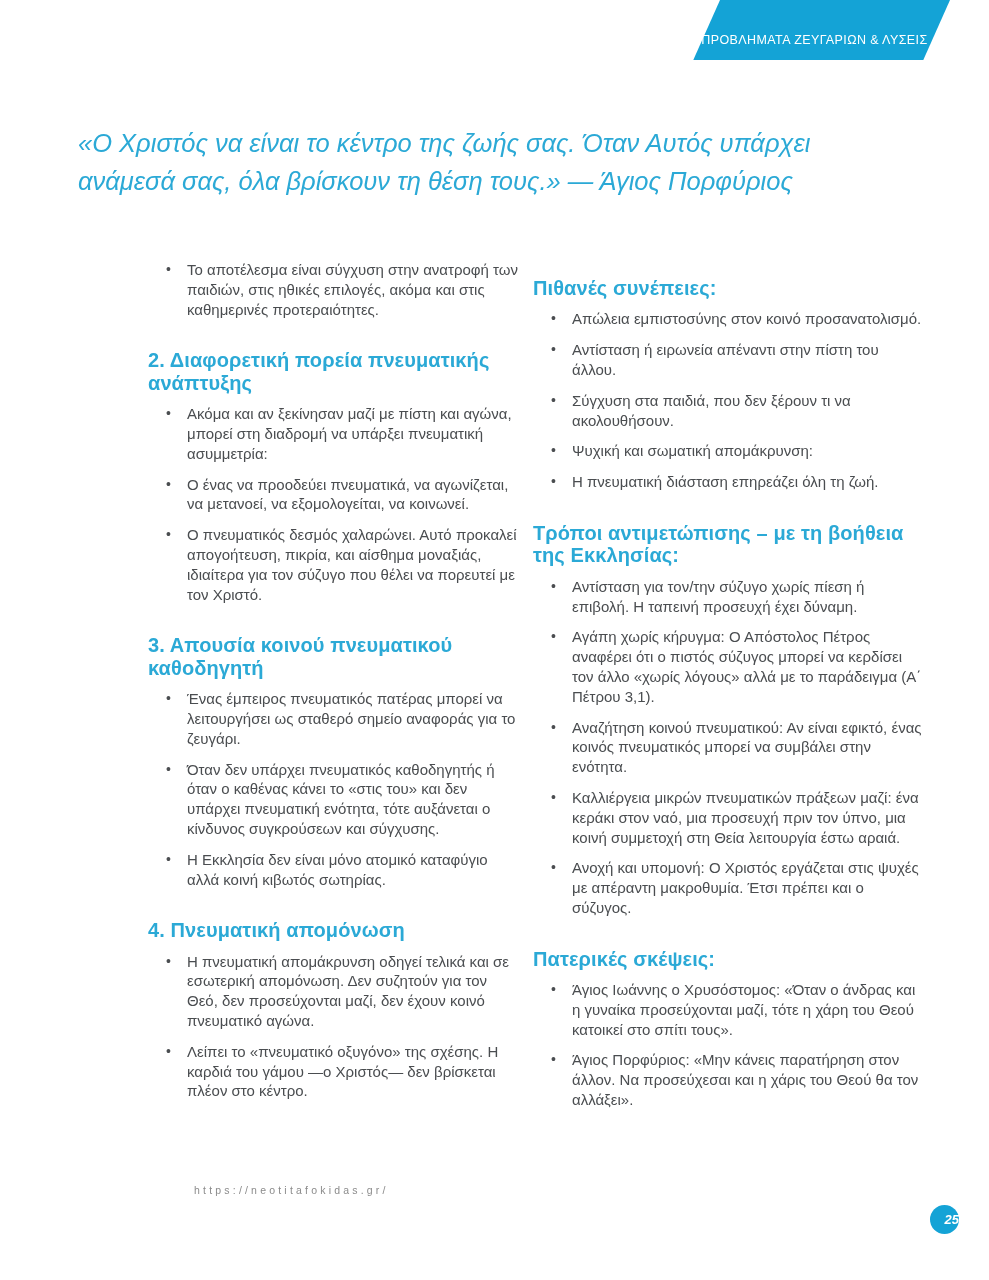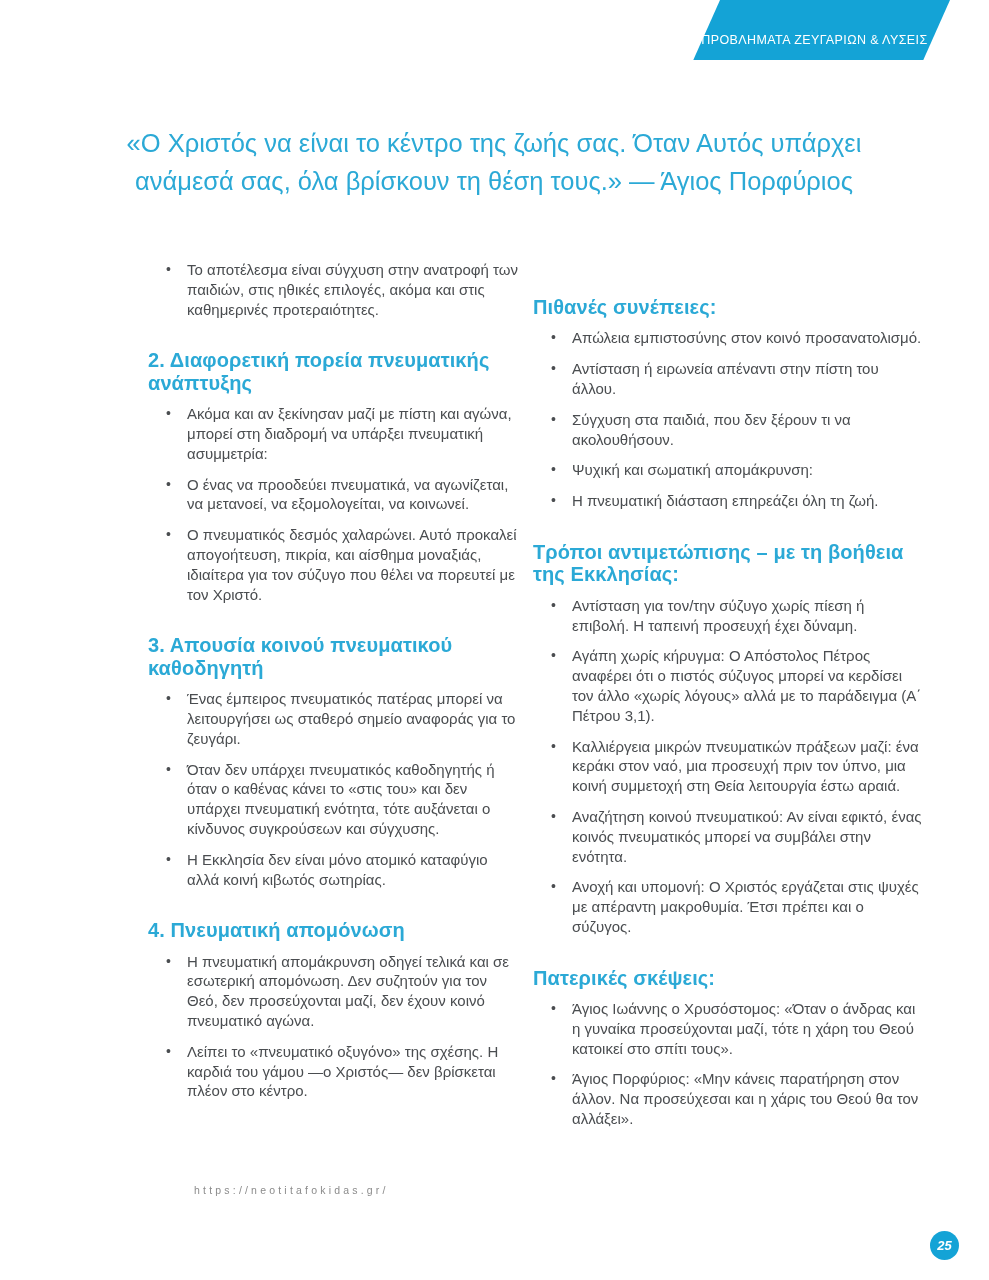--- a/index.html
+++ b/index.html
@@ -25,39 +25,40 @@
     color:#ffffff;
     font-size:12.5px;
     letter-spacing:0.4px;
     font-weight:400;
     white-space:nowrap;
     padding-bottom:13px;
   }
   
   .quote{
     position:absolute;top:124px;left:78px;width:832px;
-    text-align:center;
+    text-align:left;
+    font-style:italic;
     font-size:25.5px;
     line-height:1.5;
     color:var(--heading,#2ba9d6);
     font-weight:400;
   }
   
   .column{position:absolute;top:248px;}
   .column.left{left:148px;width:372px;}
   .column.right{left:533px;width:392px;}
   .column h3{
     margin:30px 0 10px 0;
     font-size:20px;
     line-height:1.12;
     font-weight:700;
     color:var(--heading,#2ba9d6);
     letter-spacing:0.1px;
   }
-  .column .sec:first-child h3{margin-top:48px;}
+  .column .sec:first-child h3{margin-top:29px;}
   .column.left .sec:first-child ul{margin-top:12px;}
   .column ul{
     list-style:none;
     margin:0;padding:0;
   }
   .column li{
     position:relative;
     padding-left:39px;
     margin:0 0 11px 0;
     font-size:15px;
@@ -74,24 +75,24 @@
   
   .footer-url{
     position:absolute;left:166px;top:1184px;
     font-size:10.5px;
     letter-spacing:3.2px;
     color:#8b8b8b;
     text-decoration:none;
     margin-left:28px;
   }
   .page-circle{
-    position:absolute;left:930px;top:1231px;
+    position:absolute;left:930px;top:1205px;
     width:29px;height:29px;border-radius:50%;
     background:var(--accent,#14a3d6);
-    display:flex;align-items:center;justify-content:center;
+    display:flex;align-items:center;justify-content:flex-end;
   }
   .page-circle span{
     color:#ffffff;font-size:13px;font-weight:700;font-style:italic;
   }
 </style>
 </head>
 <body>
 
 <div class="page" style="--accent: #14a3d6; --heading: #2ba9d6;">
 
@@ -140,22 +141,22 @@
           <li>Σύγχυση στα παιδιά, που δεν ξέρουν τι να ακολουθήσουν.</li>
           <li>Ψυχική και σωματική απομάκρυνση:</li>
           <li>Η πνευματική διάσταση επηρεάζει όλη τη ζωή.</li>
         </ul>
       </div>
       <div class="sec">
         <h3>Τρόποι αντιμετώπισης – με τη βοήθεια της Εκκλησίας:</h3>
         <ul>
           <li>Αντίσταση για τον/την σύζυγο χωρίς πίεση ή επιβολή. Η ταπεινή προσευχή έχει δύναμη.</li>
           <li>Αγάπη χωρίς κήρυγμα: Ο Απόστολος Πέτρος αναφέρει ότι ο πιστός σύζυγος μπορεί να κερδίσει τον άλλο «χωρίς λόγους» αλλά με το παράδειγμα (Α΄ Πέτρου 3,1).</li>
+          <li>Αναζήτηση κοινού πνευματικού: Αν είναι εφικτό, ένας κοινός πνευματικός μπορεί να συμβάλει στην ενότητα.</li>
           <li>Καλλιέργεια μικρών πνευματικών πράξεων μαζί: ένα κεράκι στον ναό, μια προσευχή πριν τον ύπνο, μια κοινή συμμετοχή στη Θεία λειτουργία έστω αραιά.</li>
-          <li>Αναζήτηση κοινού πνευματικού: Αν είναι εφικτό, ένας κοινός πνευματικός μπορεί να συμβάλει στην ενότητα.</li>
           <li>Ανοχή και υπομονή: Ο Χριστός εργάζεται στις ψυχές με απέραντη μακροθυμία. Έτσι πρέπει και ο σύζυγος.</li>
         </ul>
       </div>
       <div class="sec">
         <h3>Πατερικές σκέψεις:</h3>
         <ul>
           <li>Άγιος Ιωάννης ο Χρυσόστομος: «Όταν ο άνδρας και η γυναίκα προσεύχονται μαζί, τότε η χάρη του Θεού κατοικεί στο σπίτι τους».</li>
           <li>Άγιος Πορφύριος: «Μην κάνεις παρατήρηση στον άλλον. Να προσεύχεσαι και η χάρις του Θεού θα τον αλλάξει».</li>
         </ul>
       </div>

